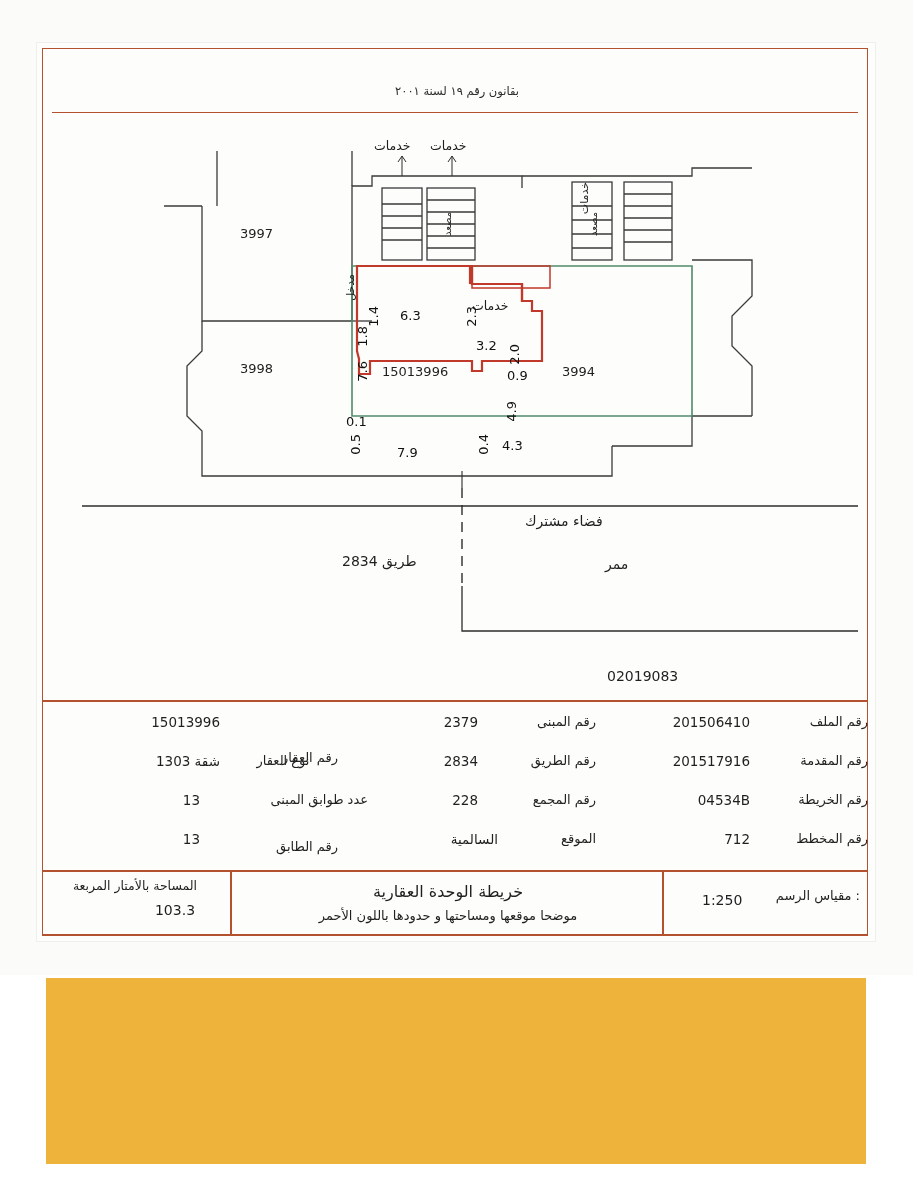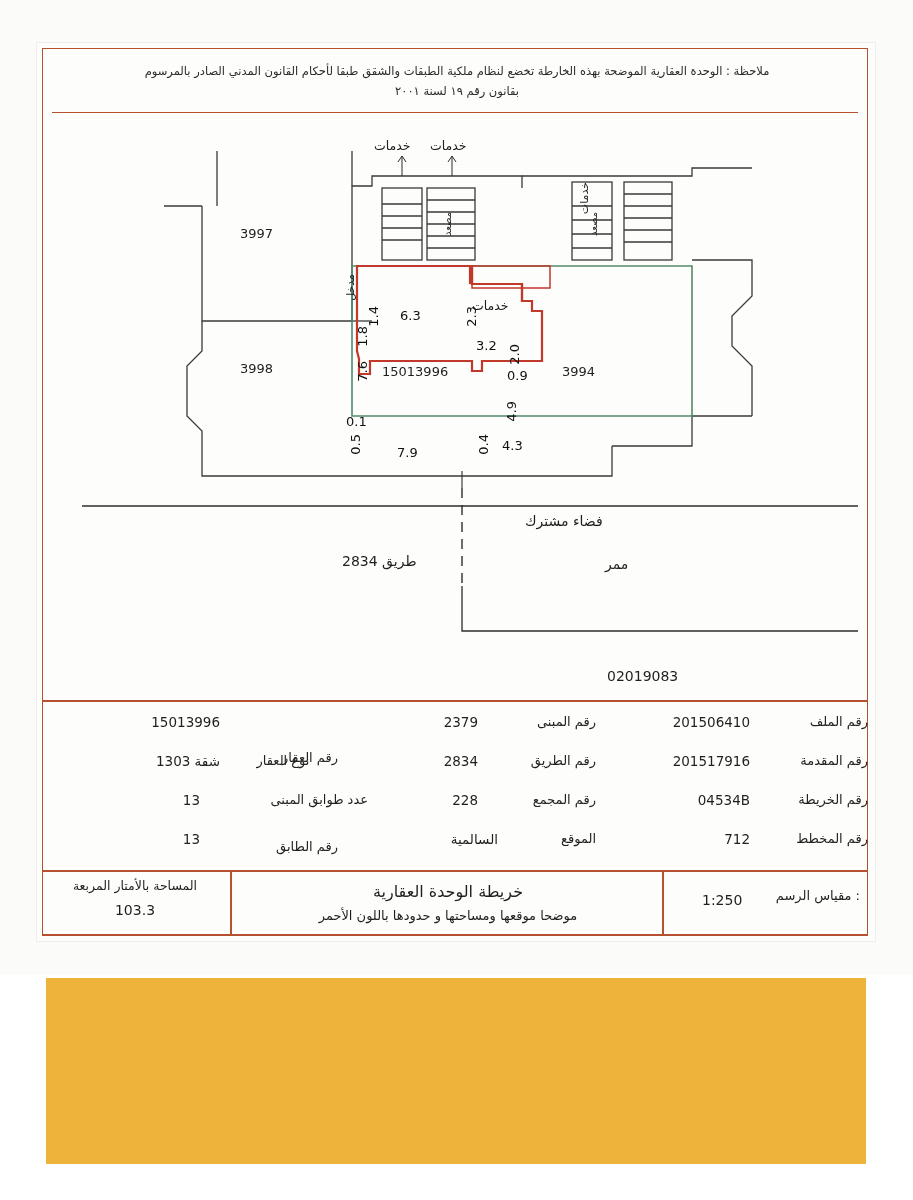--- a/index.html
+++ b/index.html
@@ -63,21 +63,20 @@
     font-family:"Liberation Sans",sans-serif;margin-top:12px;
   }
 </style>
 </head>
 <body>
 
 <div id="sheet">
   <div id="paper"></div>
   <div id="border"></div>
 
-  <div class="note" id="note1">ملاحظة : الوحدة العقارية الموضحة بهذه الخارطة تخضع لنظام ملكية الطبقات والشقق طبقا لأحكام القانون المدني الصادر بالمرسوم</div>
   <div class="note" id="note2">بقانون رقم ١٩ لسنة ٢٠٠١</div>
   <div id="noteline"></div>
 
   <div id="plan">
     <svg width="806" height="570" viewBox="0 0 806 570">
       <g fill="none" stroke="#3a3a3a" stroke-width="1.3">
 
         <path d="M150 90 L150 205 L300 205 L300 70 L320 70 L320 60 L470 60 L470 72"></path>
         <path d="M150 205 L150 235 L135 250 L135 300 L150 315 L150 360 L320 360"></path>
         <path d="M150 90 L112 90"></path>
@@ -223,18 +222,18 @@
 
     <div style="position:absolute;left:628px;top:186px;width:190px;text-align:right;">
       <span class="lbl" style="position:relative;font-size:13px;">مقياس الرسم :</span>
     </div>
     <div class="val" style="position:absolute;left:660px;top:192px;font-size:14px;">1:250</div>
 
     <div class="lbl" style="position:absolute;left:200px;top:208px;width:412px;text-align:center;font-size:13px;">موضحا موقعها ومساحتها و حدودها باللون الأحمر</div>
     <div class="lbl" style="position:absolute;left:200px;top:182px;width:412px;text-align:center;font-size:16px;">خريطة الوحدة العقارية</div>
 
     <div class="lbl" style="position:absolute;left:0;top:178px;width:186px;text-align:center;font-size:12.5px;">المساحة بالأمتار المربعة</div>
-    <div class="val" style="position:absolute;left:0;top:202px;width:186px;text-align:center;font-size:14px;">103.3</div>
+    <div class="val" style="position:absolute;left:0;top:202px;width:186px;text-align:center;font-size:14px;padding-left:40px;">103.3</div>
   </div>
 </div>
 
 <div id="banner">
 </div>
 
 </body></html>

